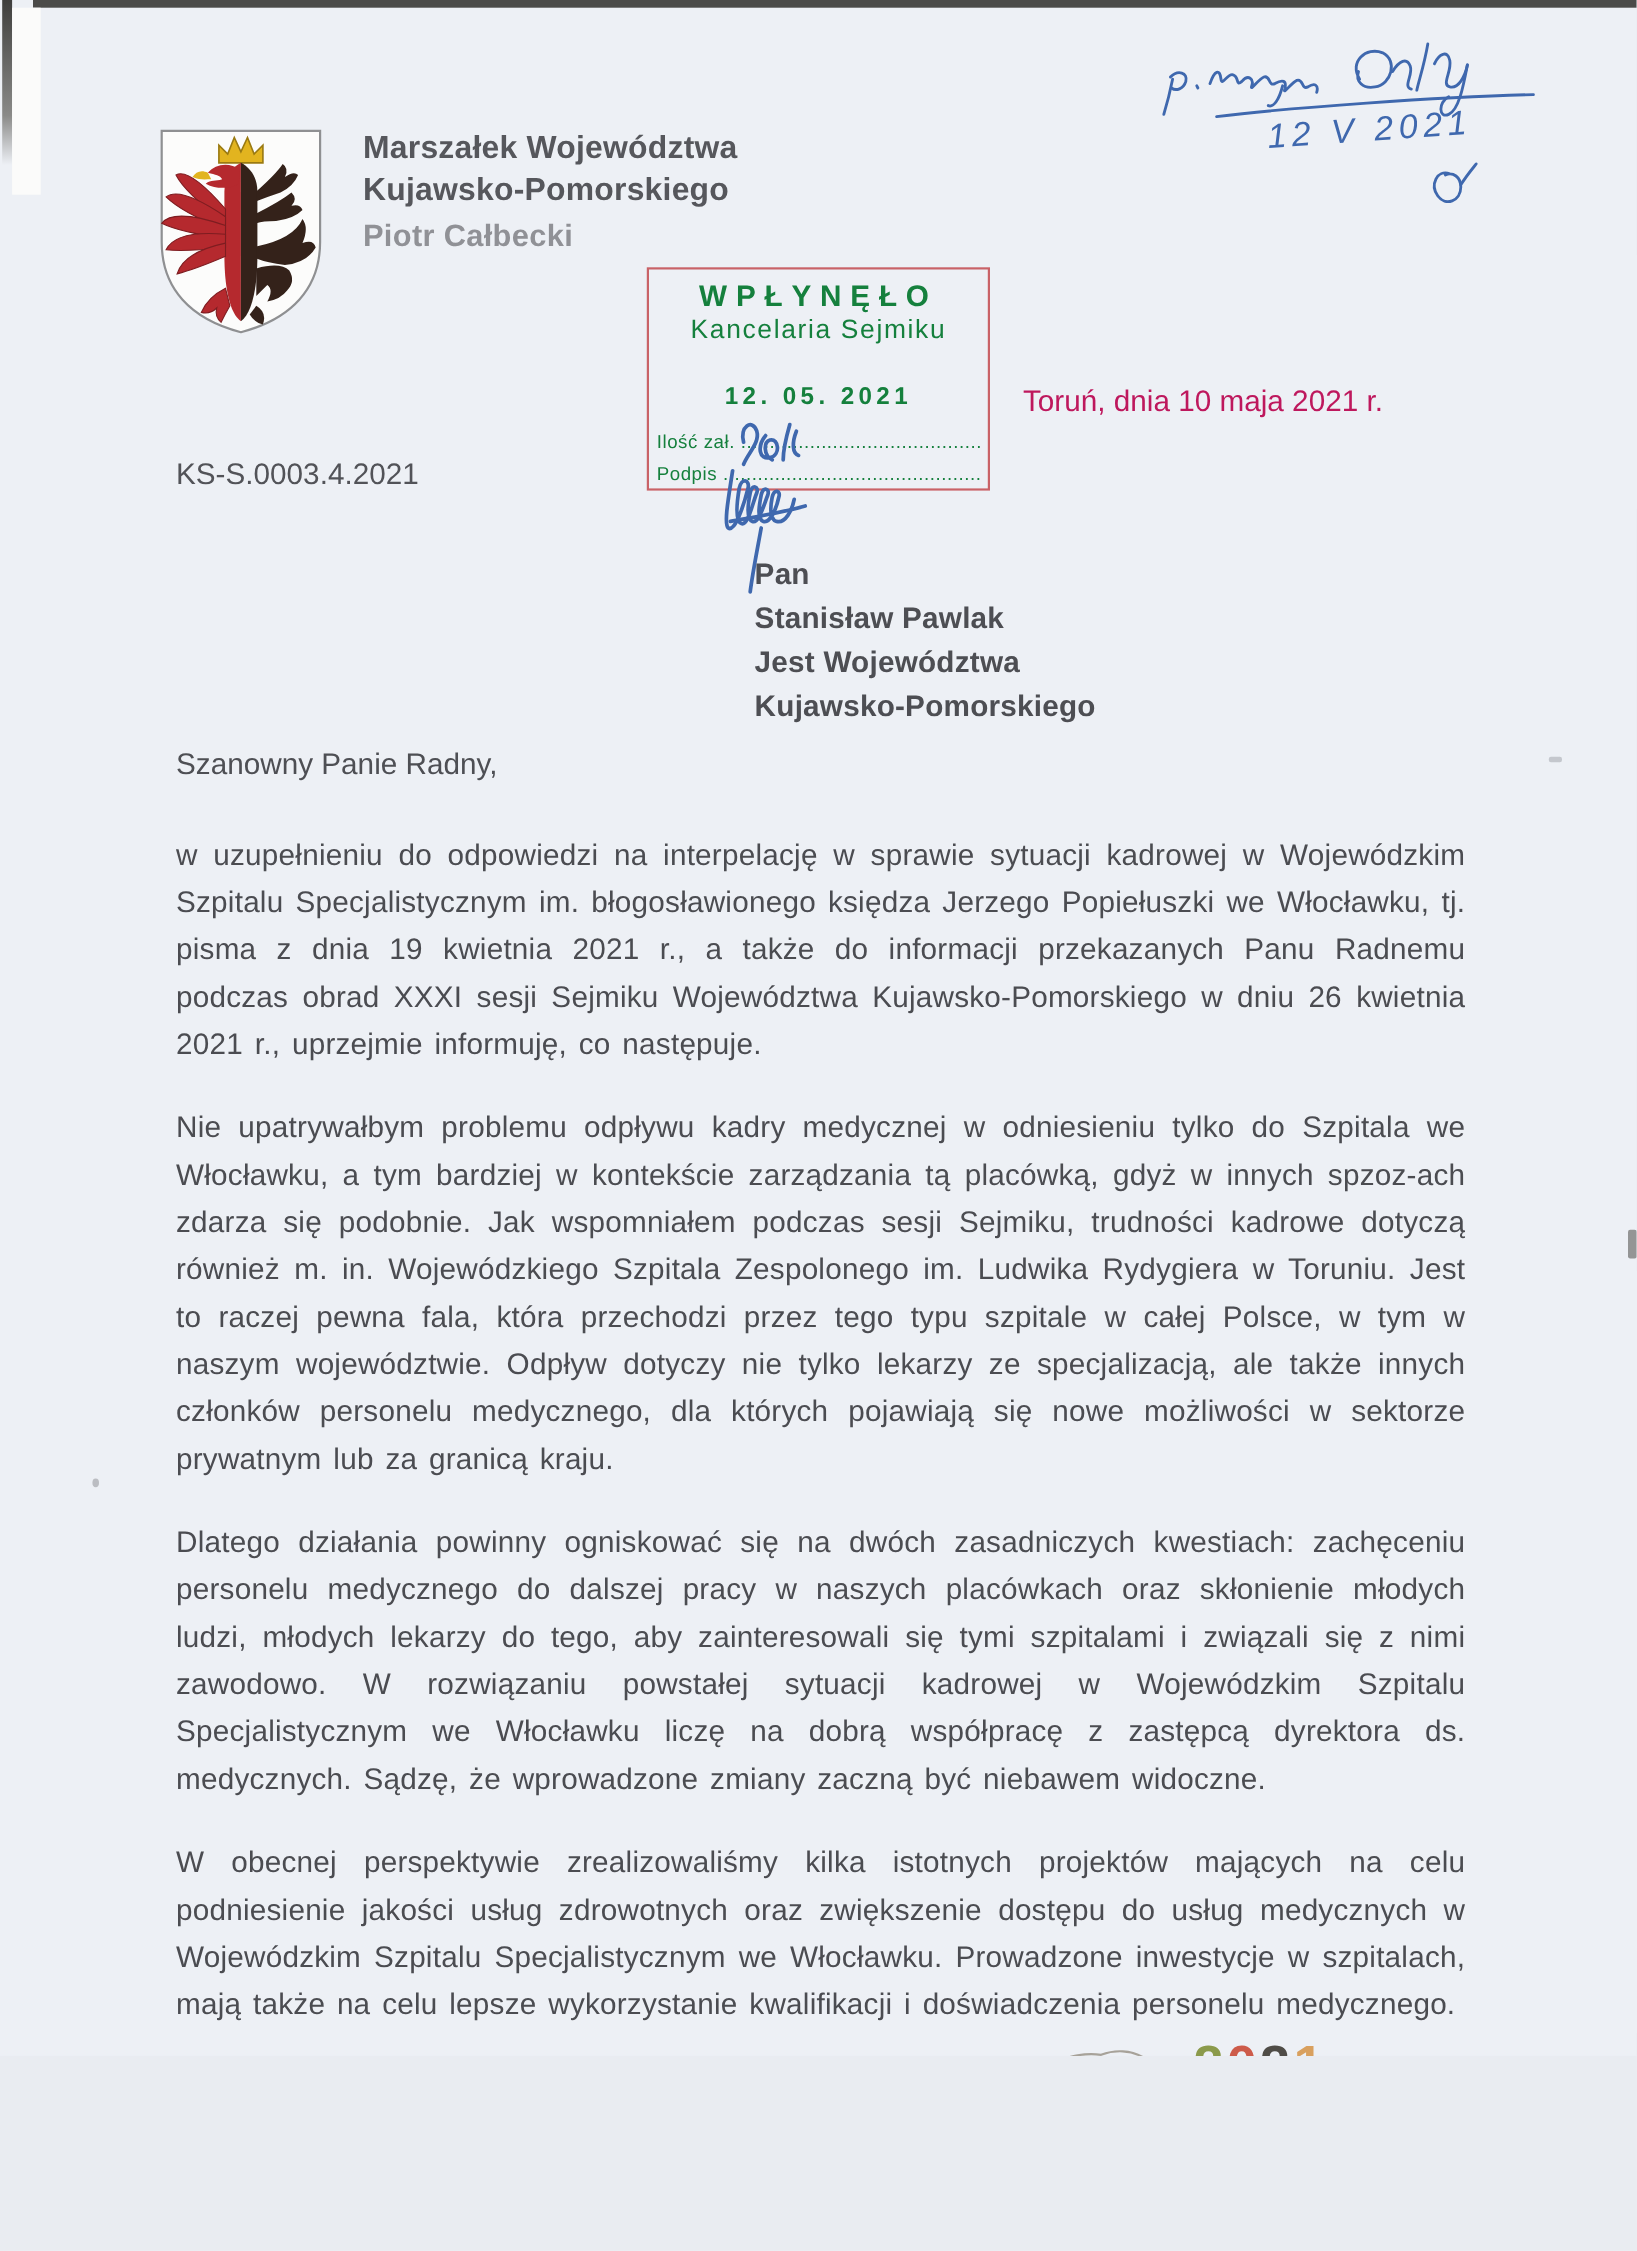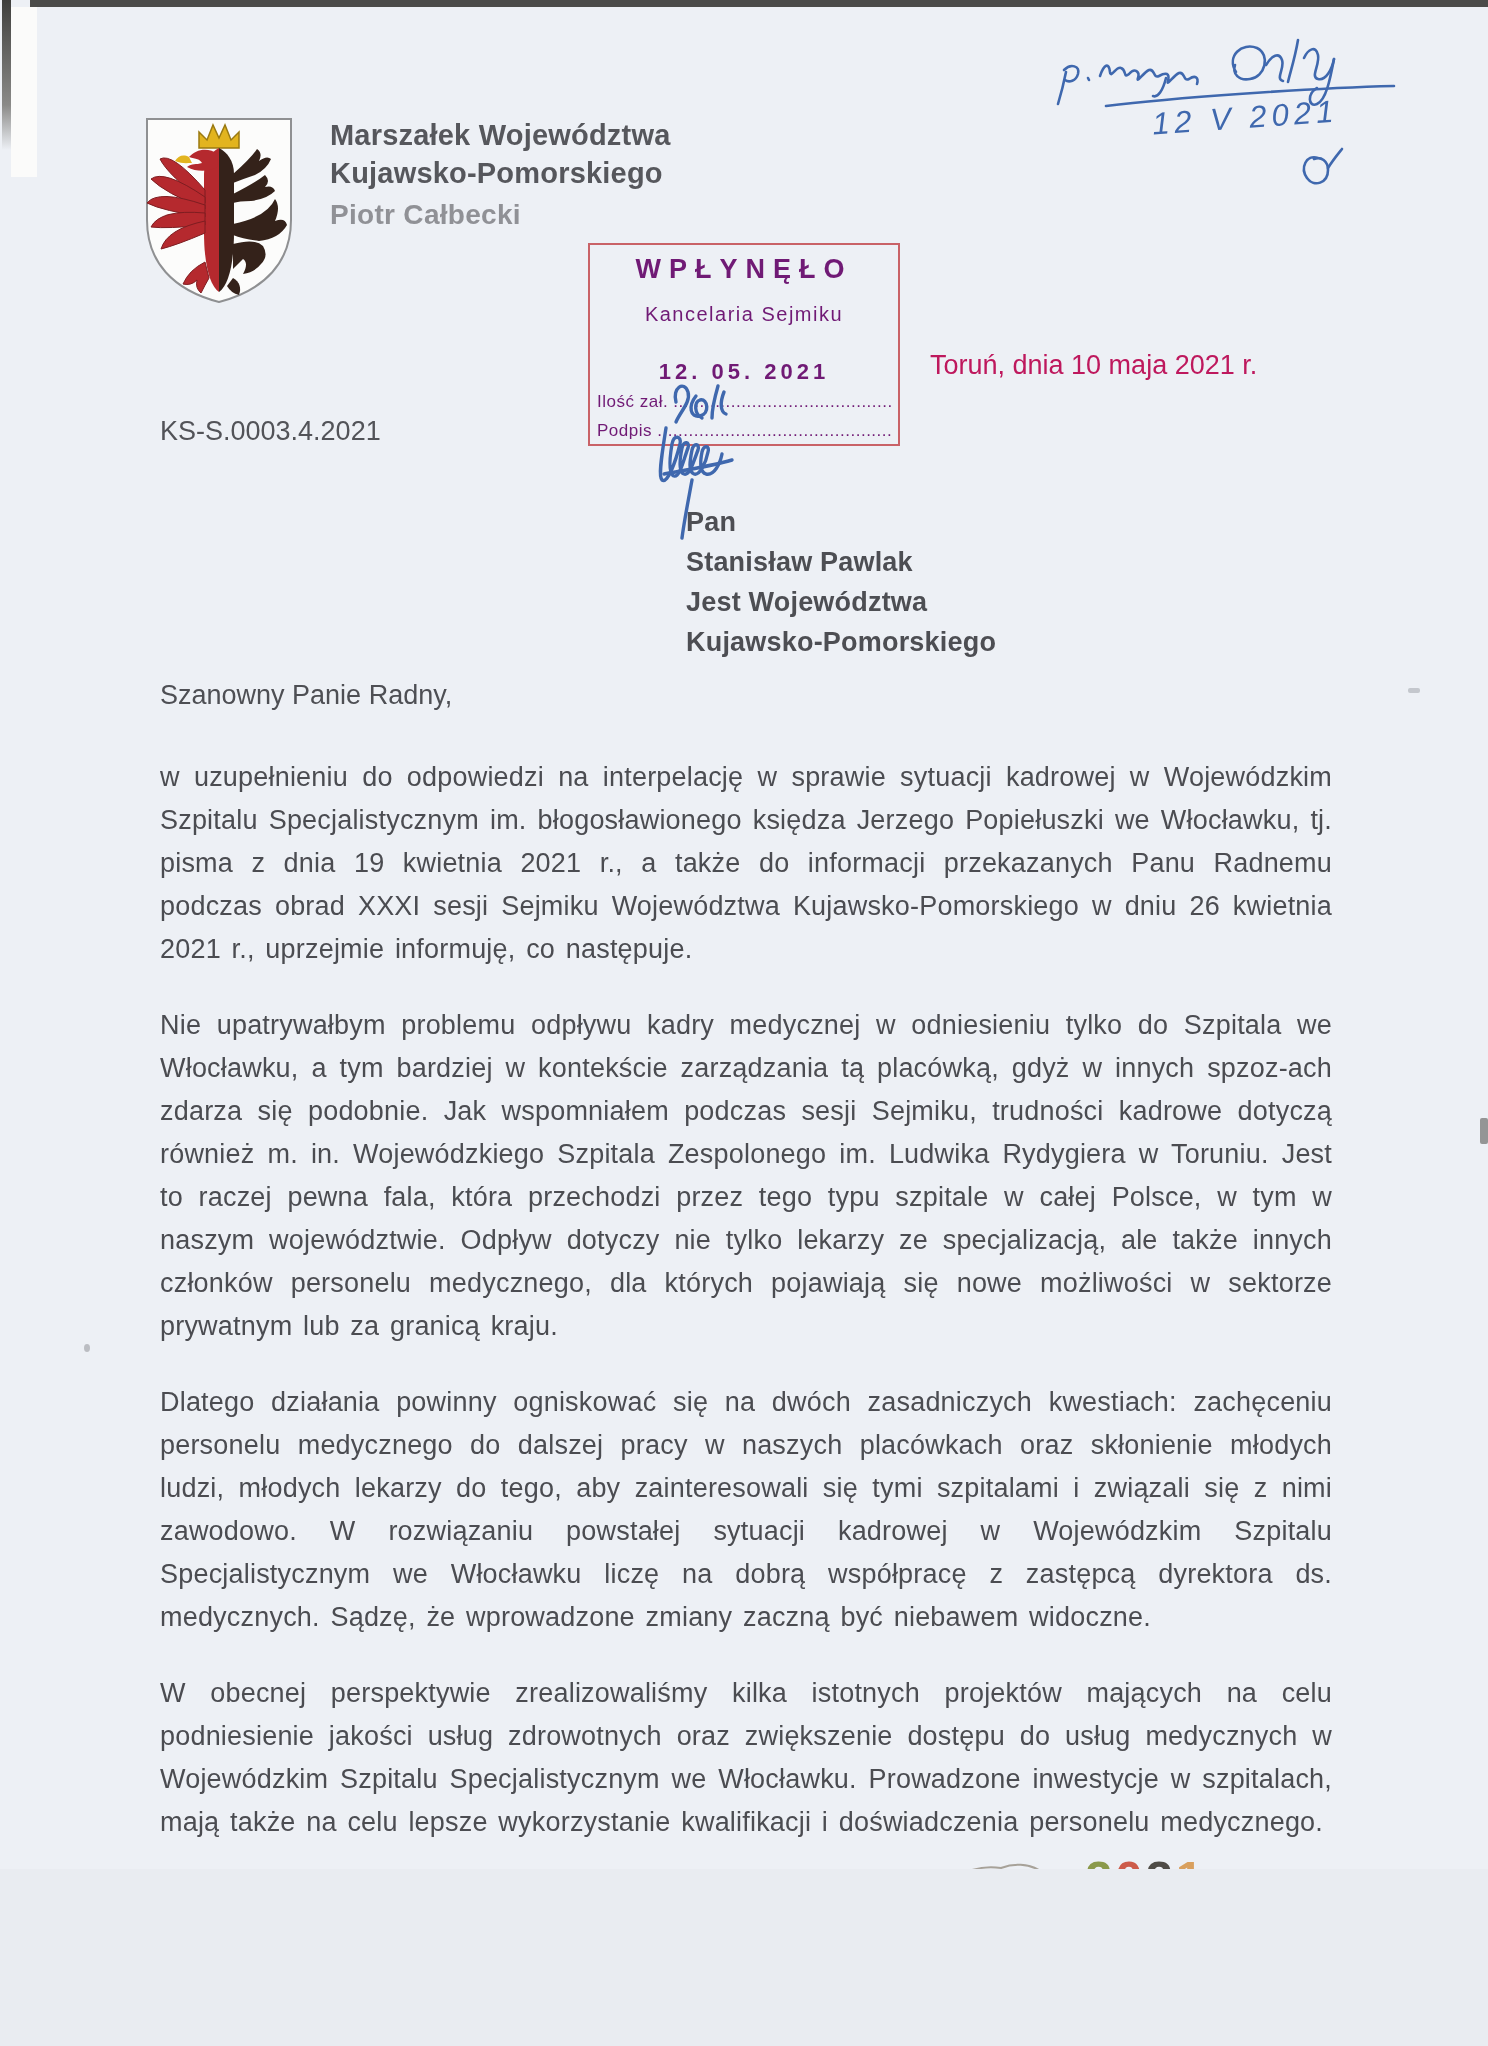--- a/index.html
+++ b/index.html
@@ -20,23 +20,23 @@
   .sender-title{font-size:29px;font-weight:bold;color:#56575c;line-height:38px;letter-spacing:.2px;}
   .sender-name{font-size:28px;color:#909196;margin-top:7px;letter-spacing:.3px;font-weight:bold;}
   .hand-note-svg{position:absolute;left:1040px;top:28px;}
   .hand-underline-svg{position:absolute;left:1100px;top:82px;}
   .hand-date{position:absolute;left:1152px;top:100px;font-size:31px;font-style:italic;
     letter-spacing:5px;transform:rotate(-4deg);color:#3f68ae;}
   .hand-initial-svg{position:absolute;left:1292px;top:142px;}
 
   
   .stamp{position:absolute;left:588px;top:243px;width:308px;height:199px;
-    border:2px solid rgba(191,62,68,.8);color:#701a75;text-align:center;}
+    border:2px solid rgba(191,62,68,.8);color:#15803d;text-align:center;}
   .stamp-line1{margin-top:9px;font-size:27px;font-weight:bold;letter-spacing:8px;}
-  .stamp-line2{font-size:20px;letter-spacing:1.5px;margin-top:18px;}
+  .stamp-line2{font-size:24px;letter-spacing:1.5px;margin-top:1px;}
   .stamp-date{margin-top:33px;font-size:22px;font-weight:bold;letter-spacing:4px;}
   .stamp-att,.stamp-sig{position:absolute;left:7px;width:296px;font-size:17px;text-align:left;
     white-space:nowrap;overflow:hidden;letter-spacing:.5px;}
   .stamp-att{top:147px;}
   .stamp-sig{top:176px;}
   .signature-svg{position:absolute;left:630px;top:352px;}
 
   .dateline{position:absolute;left:930px;top:350px;font-size:27px;color:#be185d;}
   .reference{position:absolute;left:160px;top:416px;font-size:27px;color:#525358;}
 

